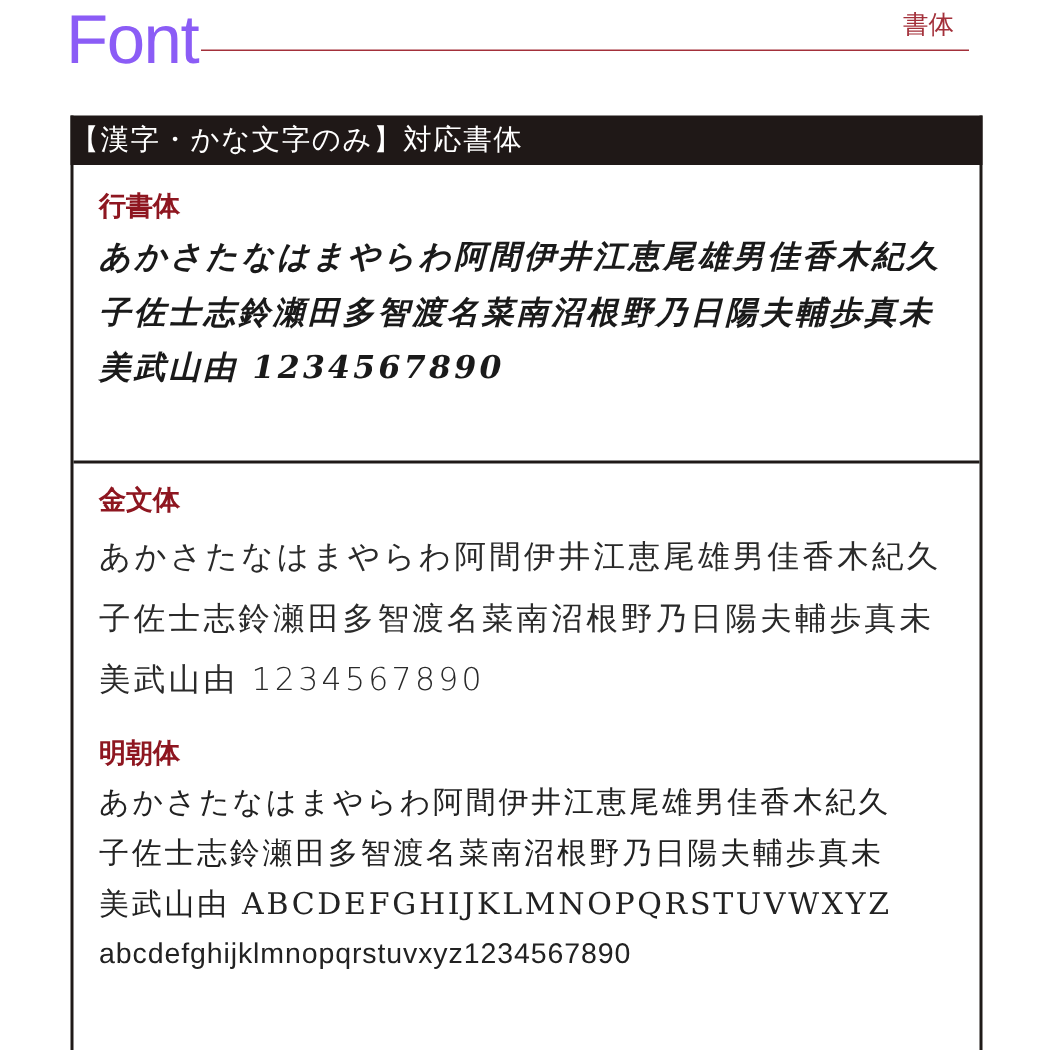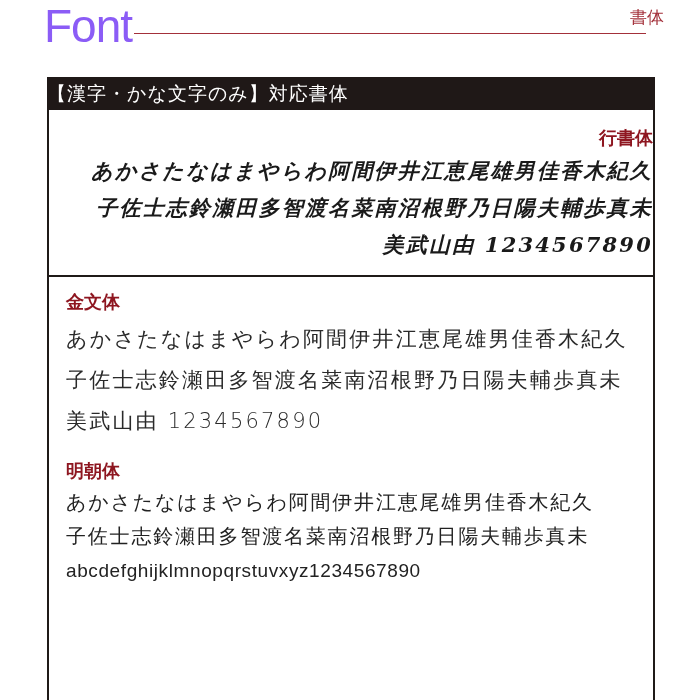--- a/index.html
+++ b/index.html
@@ -29,21 +29,21 @@
   .title-rule {
     position: absolute;
     left: 134px;
     top: 33px;
     width: 512px;
     height: 1px;
     background: #a3303a;
   }
   .title-sub {
     position: absolute;
-    left: 630px;
+    left: 602px;
     top: 6px;
     font-size: 17px;
     color: #a3303a;
     line-height: 22px;
   }
   .panel {
     position: absolute;
     left: 47px;
     top: 77px;
     width: 604px;
@@ -75,21 +75,21 @@
   .sample {
     font-size: 21px;
     line-height: 30px;
     letter-spacing: 2.2px;
     white-space: nowrap;
   }
   .divider {
     height: 2px;
     background: #1f1a18;
   }
-  .s1 { height: 165px; text-align: right; }
+  .s1 { height: 197px; }
   .s1 .section-heading { padding-top: 17px; }
   .s1 .sample { margin-top: 7px; font-family: "DejaVu Serif", serif; font-weight: bold; font-style: italic; }
   .s2 { height: 183px; }
   .s2 .section-heading { padding-top: 14px; }
   .s2 .sample { margin-top: 11px; font-family: "DejaVu Sans", sans-serif; font-weight: 200; color: #2a2a2a; }
   .s3 .section-heading { padding-top: 0; }
   .s3 .sample { margin-top: 7px; font-family: "DejaVu Serif", serif; font-size: 20px; line-height: 27px; letter-spacing: 1.8px; color: #222; }
   .s3 .sample.latin { font-family: Liberation Sans, sans-serif; font-size: 19px; letter-spacing: 0.6px; }
 </style>
 </head>
@@ -117,16 +117,17 @@
     <div class="sample">あかさたなはまやらわ阿間伊井江恵尾雄男佳香木紀久</div>
     <div class="sample">子佐士志鈴瀬田多智渡名菜南沼根野乃日陽夫輔歩真未</div>
     <div class="sample">美武山由 1234567890</div>
   </div>
 
 
   <div class="section s3">
     <div class="section-heading">明朝体</div>
     <div class="sample">あかさたなはまやらわ阿間伊井江恵尾雄男佳香木紀久</div>
     <div class="sample">子佐士志鈴瀬田多智渡名菜南沼根野乃日陽夫輔歩真未</div>
+    <div class="sample">美武山由 ABCDEFGHIJKLMNOPQRSTUVWXYZ</div>
     <div class="sample latin">abcdefghijklmnopqrstuvxyz1234567890</div>
   </div>
 
 </div>
 
 </body></html>

